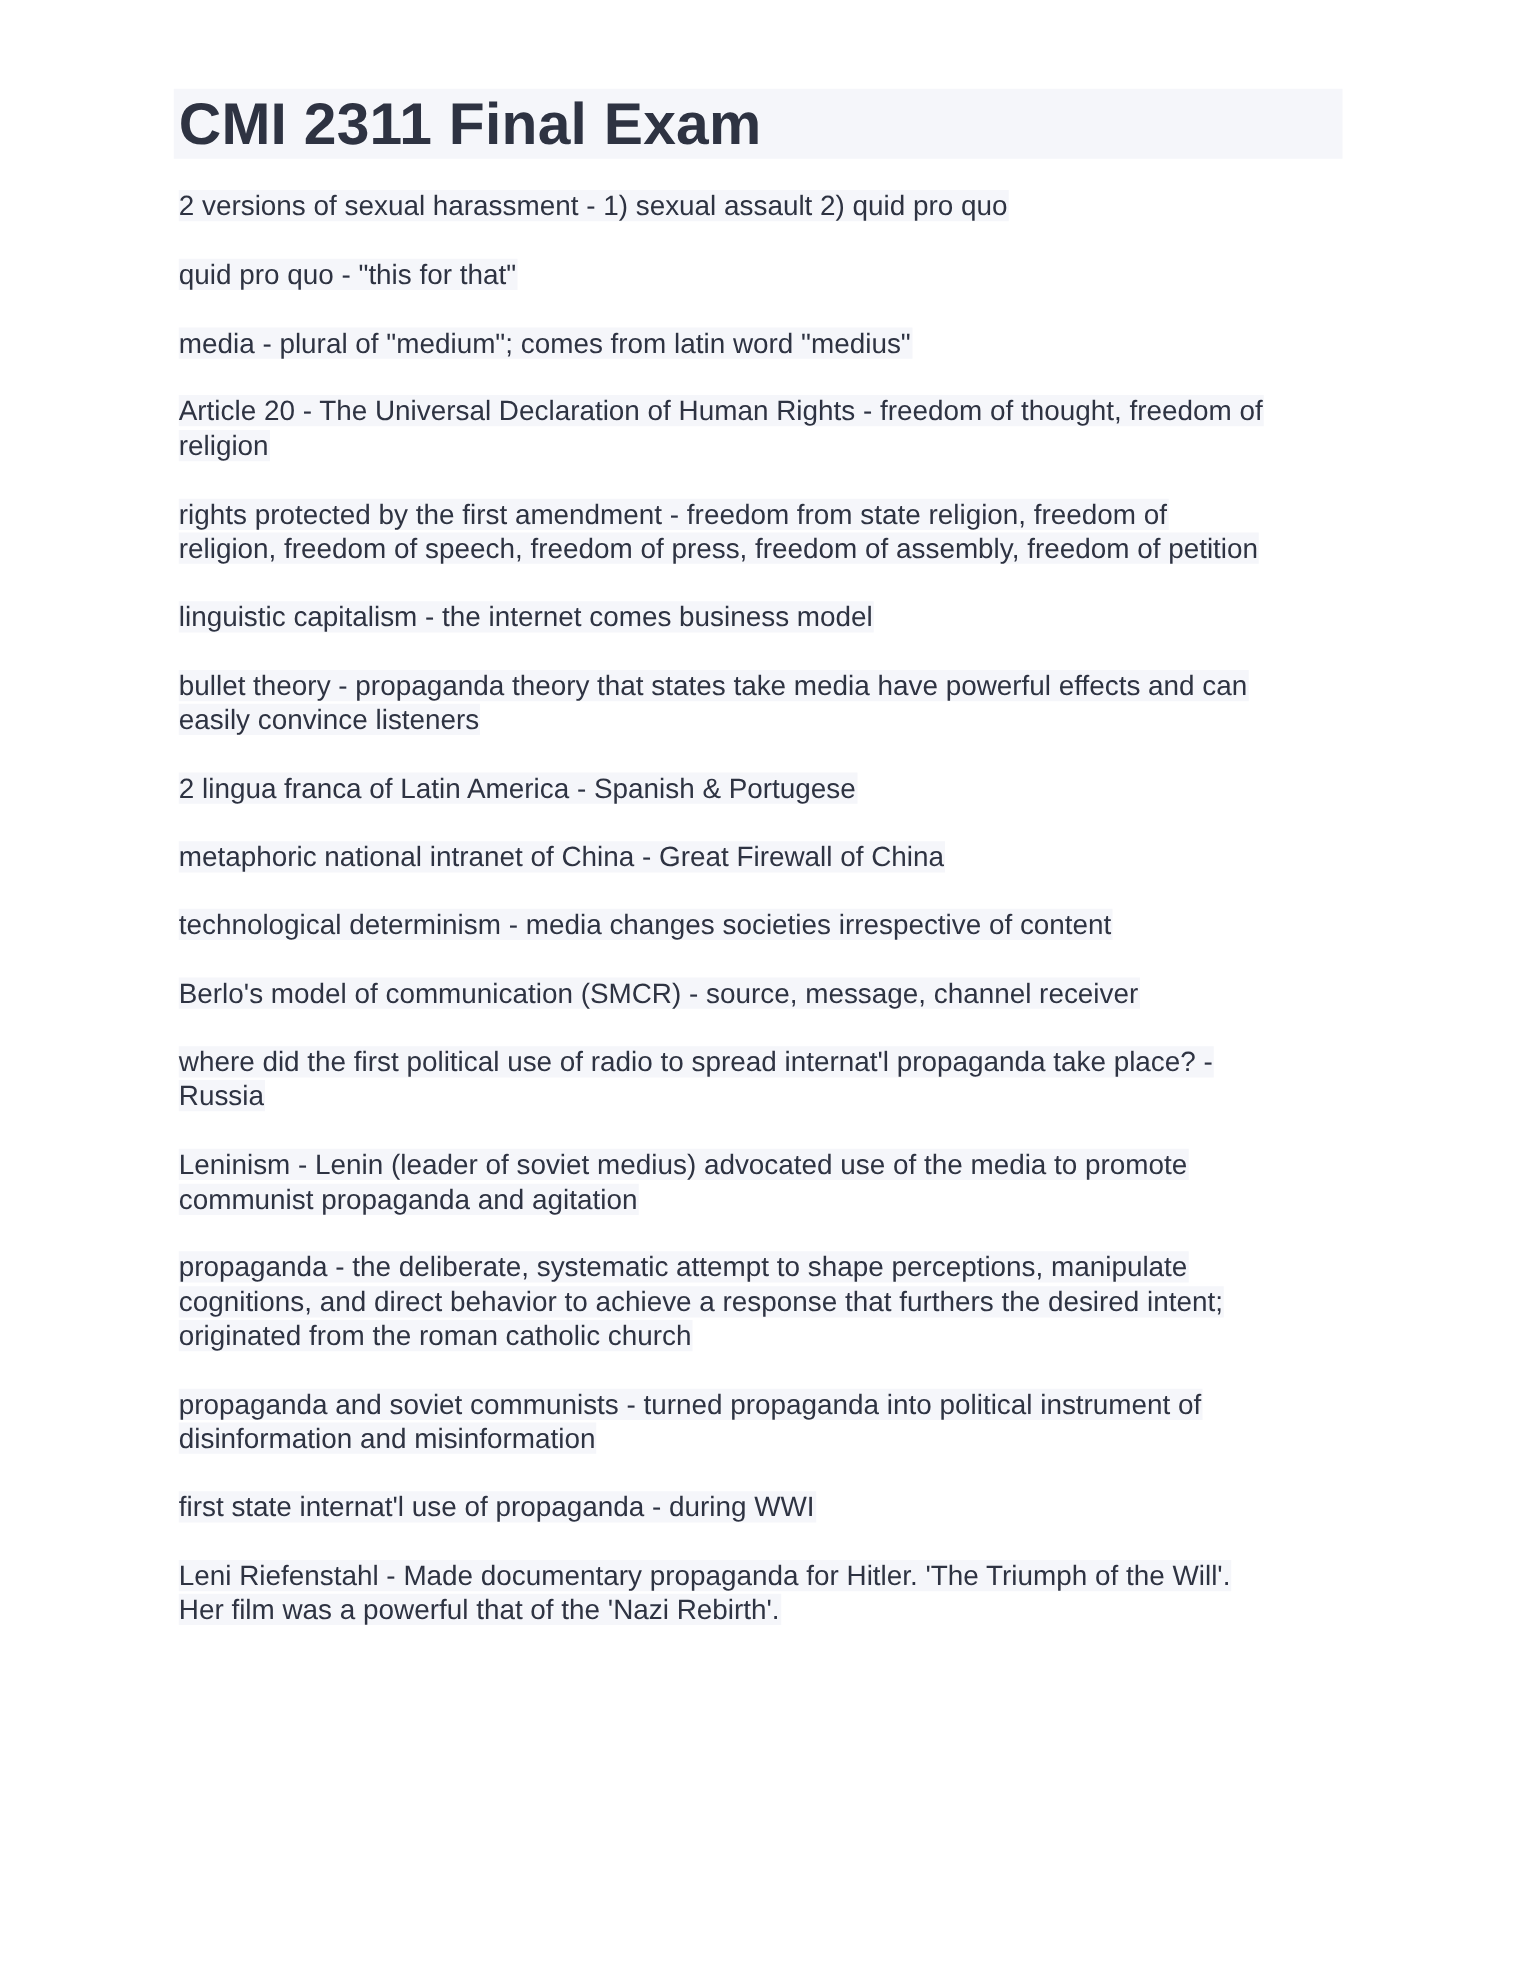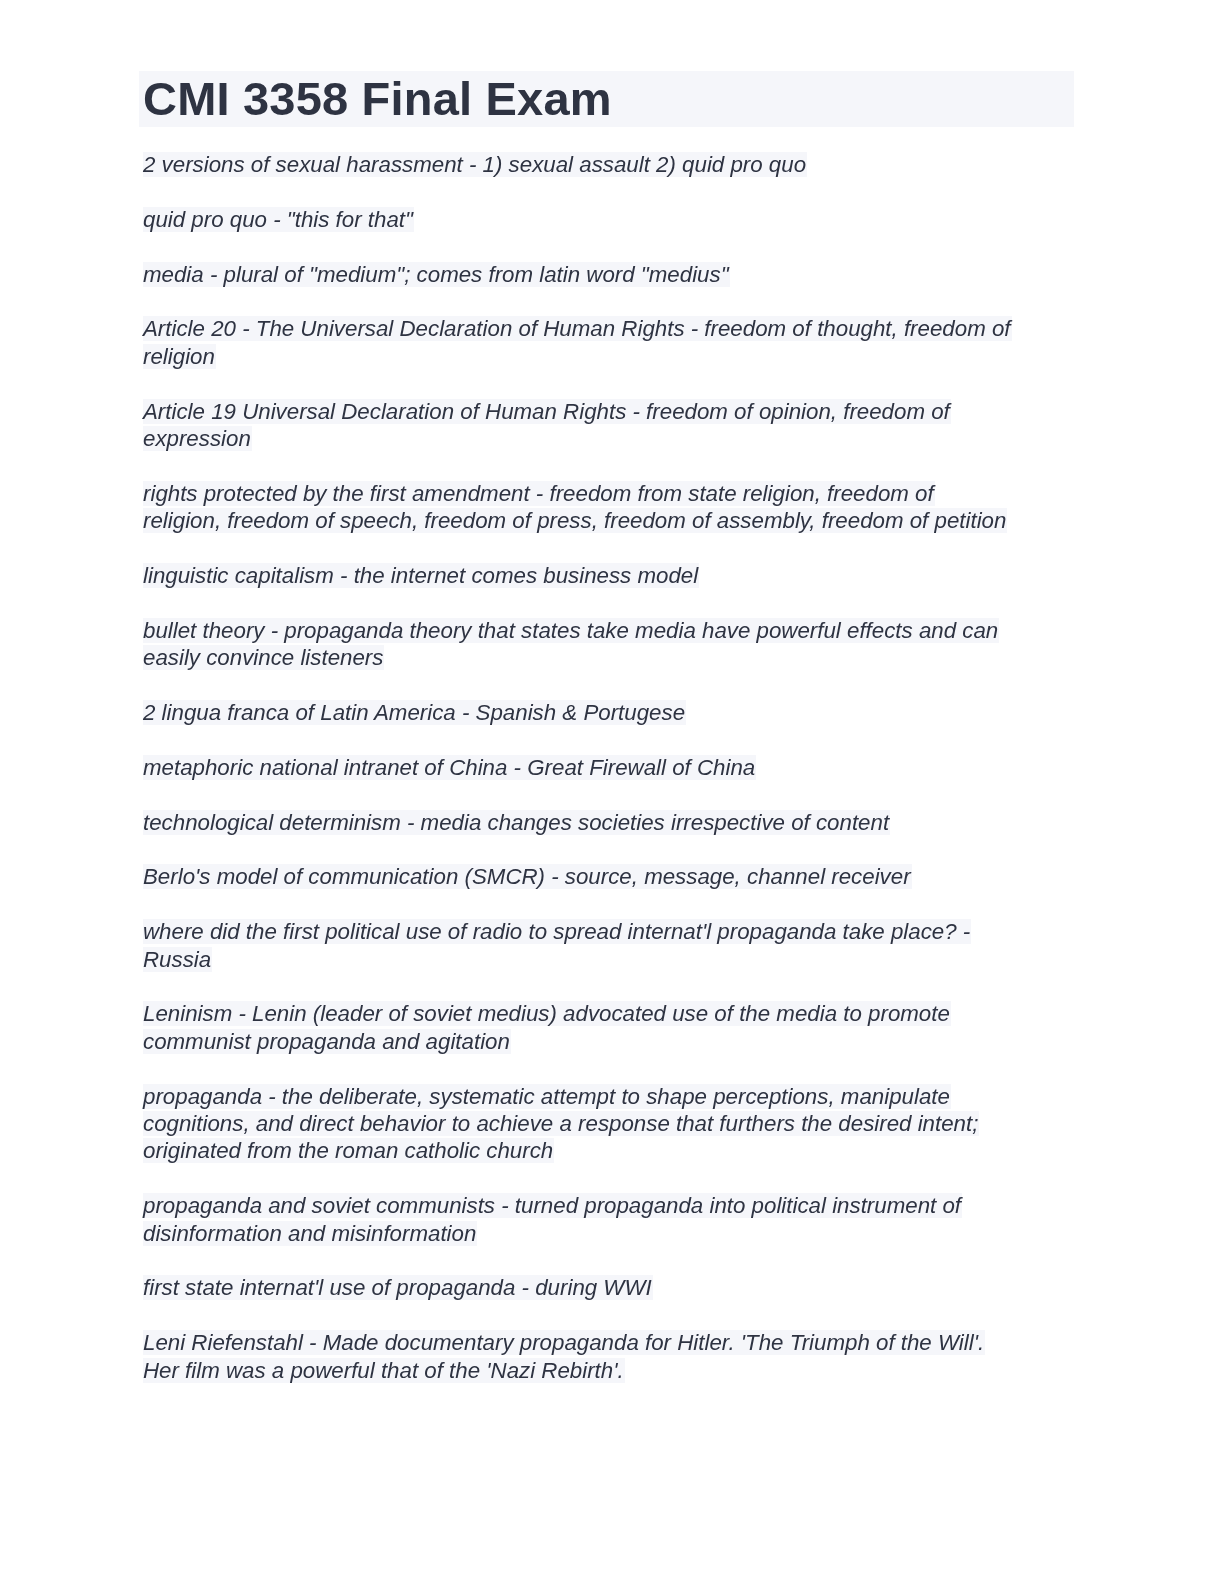--- a/index.html
+++ b/index.html
@@ -35,41 +35,40 @@
       font-weight: bold;
       font-size: 47px;
       line-height: 56px;
       color: #2e3342;
       margin: 0;
       letter-spacing: 0.2px;
     }
     .entries {
       margin-top: 24px;
       padding-left: 4px;
-      font-style: italic;
     }
     .entry {
       font-size: 22.3px;
       line-height: 27.4px;
       margin: 0 0 27.4px 0;
     }
     .entry .line {
       display: block;
     }
     .entry .line span {
       background: #f5f6fa;
       padding-right: 1px;
     }
   </style>
 </head>
 <body>
 
 <div class="page">
   <div class="title-box">
-    <h1 class="title">CMI 3358 Final Exam</h1>
+    <h1 class="title">CMI 2311 Final Exam</h1>
   </div>
 
   <div class="entries">
 
     <p class="entry">
       <span class="line"><span>2 versions of sexual harassment - 1) sexual assault 2) quid pro quo</span></span>
     </p>
 
     <p class="entry">
       <span class="line"><span>quid pro quo - "this for that"</span></span>
@@ -77,24 +76,20 @@
 
     <p class="entry">
       <span class="line"><span>media - plural of "medium"; comes from latin word "medius"</span></span>
     </p>
 
     <p class="entry">
       <span class="line"><span>Article 20 - The Universal Declaration of Human Rights - freedom of thought, freedom of</span></span>
       <span class="line"><span>religion</span></span>
     </p>
 
-    <p class="entry">
-      <span class="line"><span>Article 19 Universal Declaration of Human Rights - freedom of opinion, freedom of</span></span>
-      <span class="line"><span>expression</span></span>
-    </p>
 
     <p class="entry">
       <span class="line"><span>rights protected by the first amendment - freedom from state religion, freedom of</span></span>
       <span class="line"><span>religion, freedom of speech, freedom of press, freedom of assembly, freedom of petition</span></span>
     </p>
 
     <p class="entry">
       <span class="line"><span>linguistic capitalism - the internet comes business model</span></span>
     </p>
 

